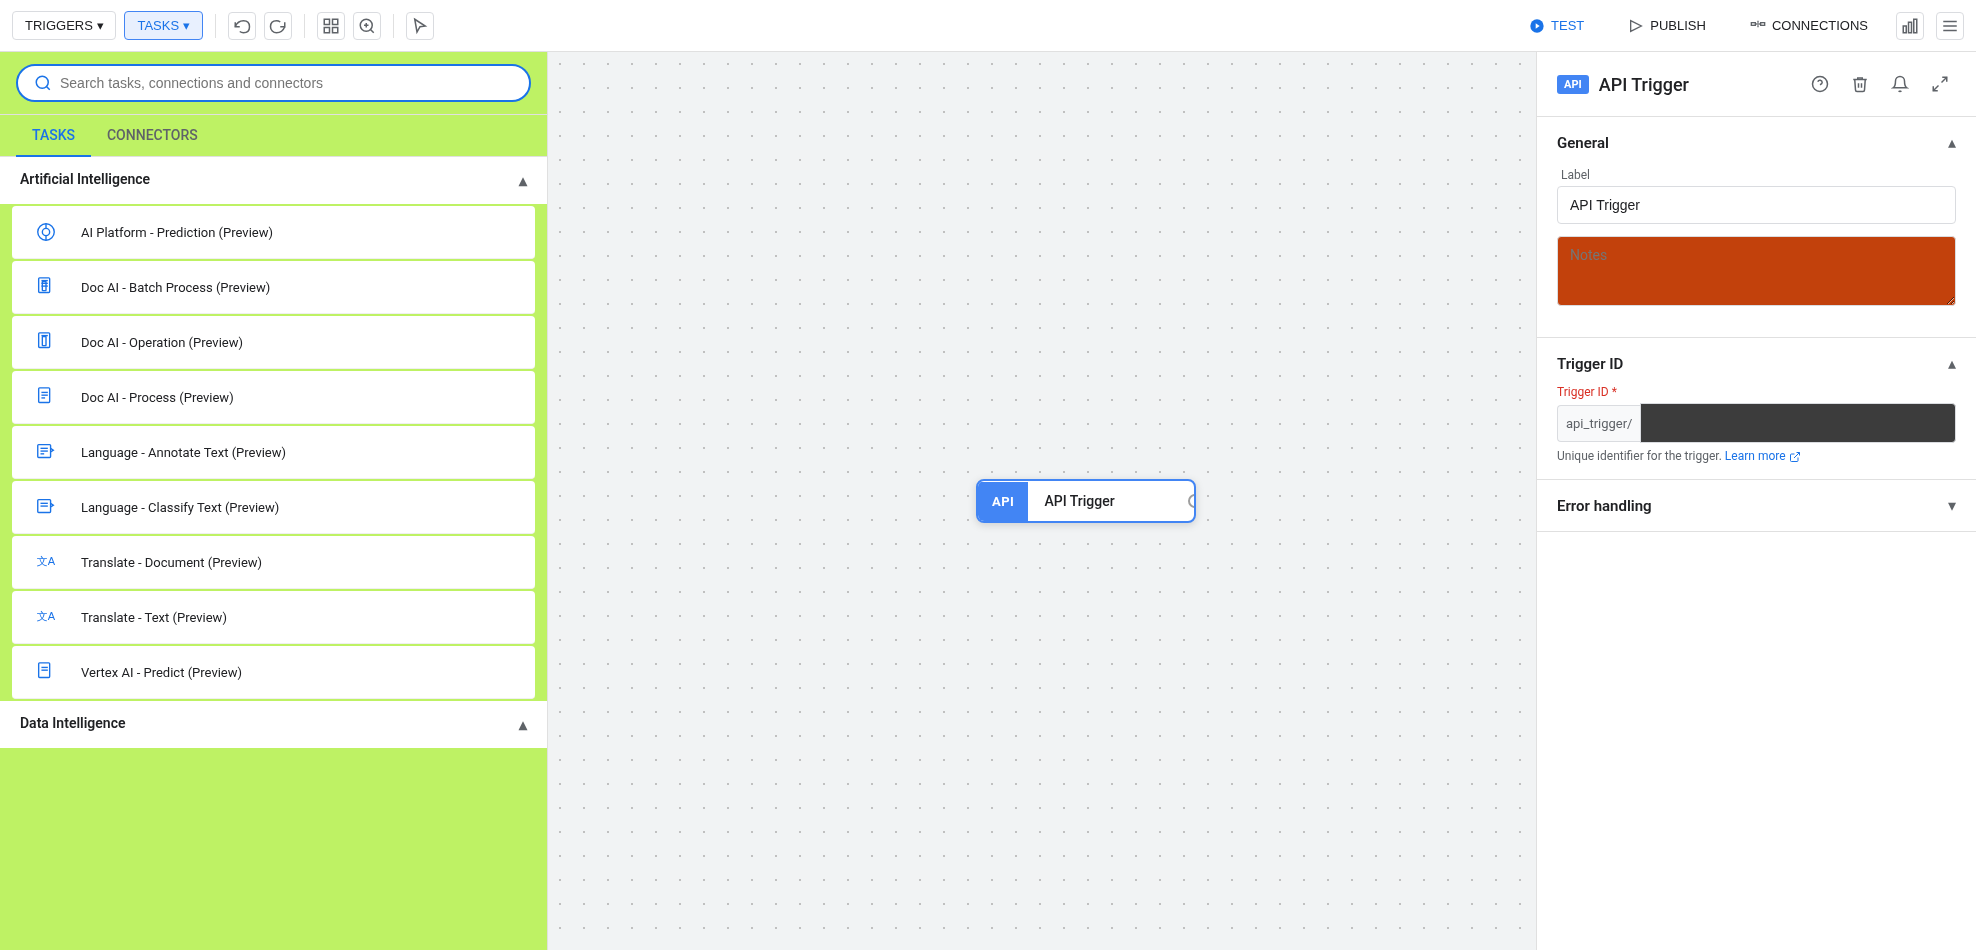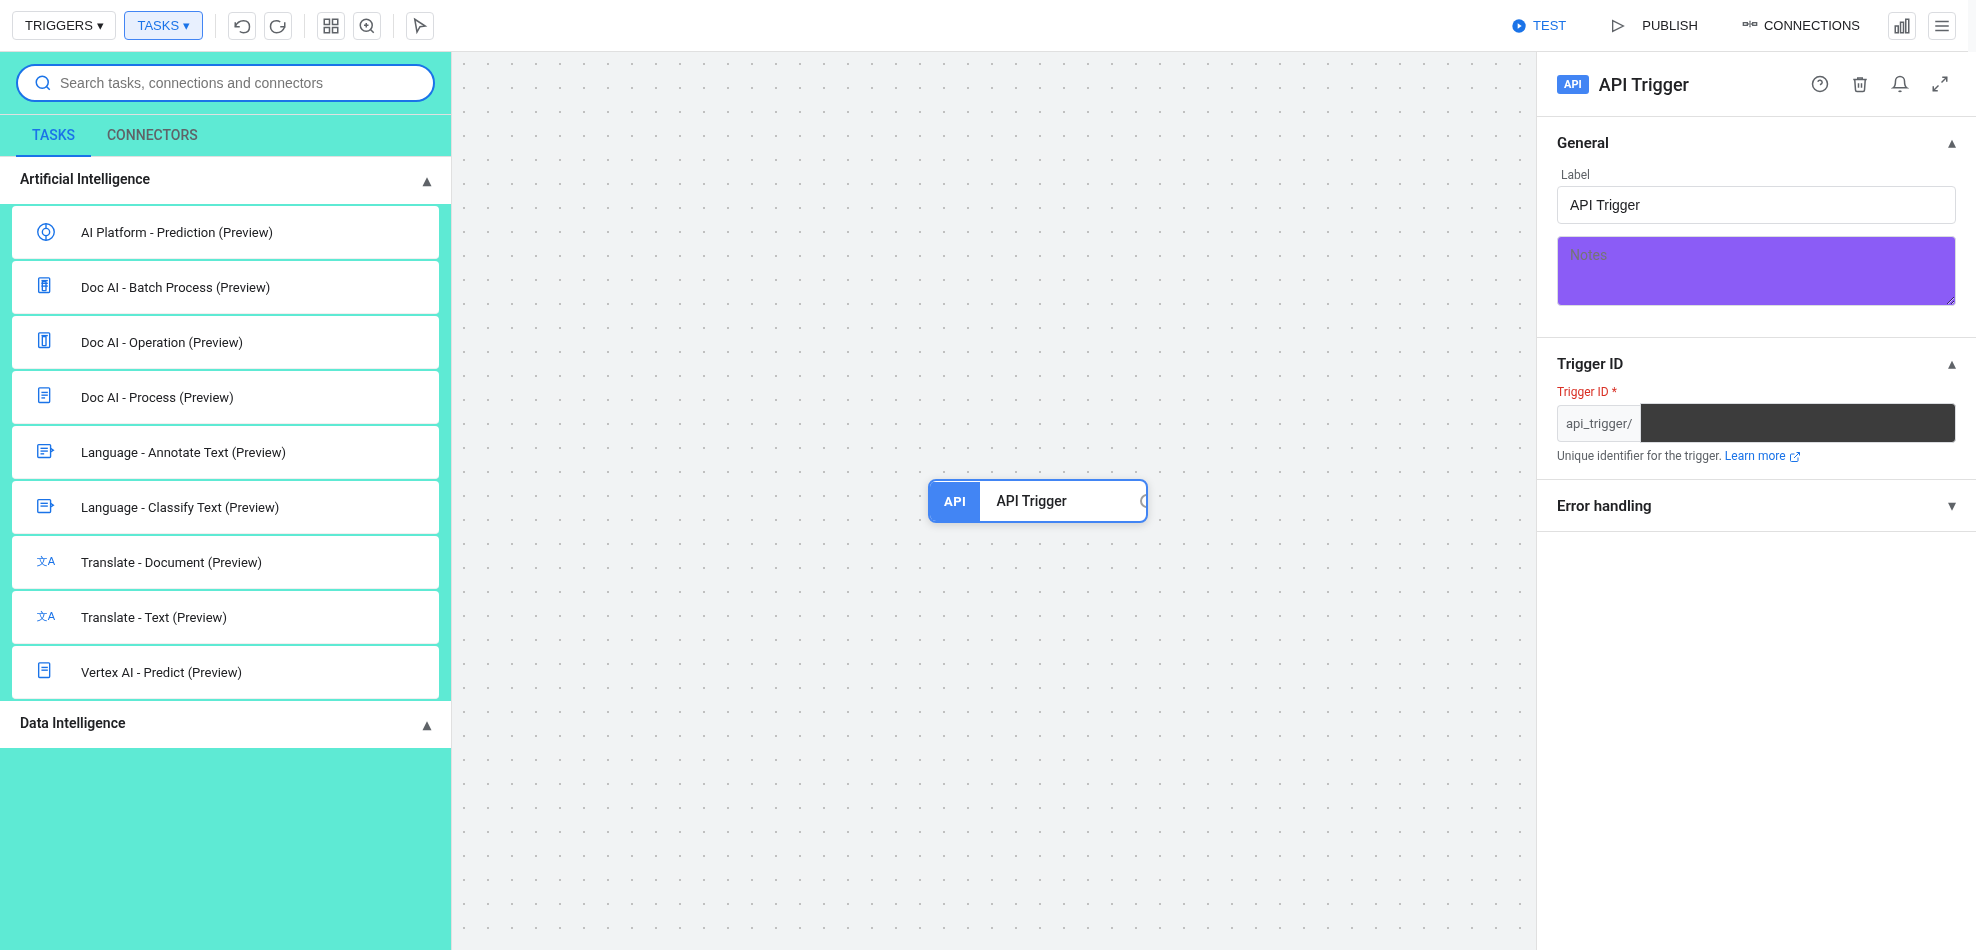--- a/index.html
+++ b/index.html
@@ -2,57 +2,57 @@
 <html><head>
   <meta charset="utf-8">
   <style>
     * { box-sizing: border-box; margin: 0; padding: 0; }
     body { font-family: 'Google Sans', Roboto, Arial, sans-serif; background: #f8f9fa; font-size: 14px; color: #202124; overflow: hidden; }
 
     
     .top-toolbar {
       display: flex; align-items: center; background: #fff;
       border-bottom: 1px solid #e0e0e0; padding: 0 12px; height: 52px;
-      position: fixed; top: 0; left: 0; right: 8px; z-index: 100;
+      position: fixed; top: 0; left: 0; right: 0; z-index: 100;
     }
     .toolbar-left { display: flex; align-items: center; gap: 8px; }
     .toolbar-right { display: flex; align-items: center; gap: 12px; margin-left: auto; }
     .toolbar-btn {
       display: flex; align-items: center; gap: 4px; padding: 6px 12px;
       border: 1px solid #dadce0; border-radius: 4px; background: #fff;
       cursor: pointer; font-size: 13px; font-weight: 500; color: #202124;
     }
     .toolbar-btn.active { background: #e8f0fe; border-color: #4285f4; color: #1a73e8; }
     .toolbar-btn-icon { width: 28px; height: 28px; display: flex; align-items: center; justify-content: center; border: 1px solid #dadce0; border-radius: 4px; background: #fff; cursor: pointer; }
     .toolbar-separator { width: 1px; height: 24px; background: #e0e0e0; margin: 0 4px; }
 
     .test-btn {
       display: flex; align-items: center; gap: 6px; padding: 6px 16px;
       border: none; border-radius: 4px; background: transparent; cursor: pointer;
       font-size: 13px; font-weight: 500; color: #1a73e8;
     }
     .publish-btn {
-      display: flex; align-items: center; gap: 16px; padding: 6px 16px;
+      display: flex; align-items: center; gap: 6px; padding: 6px 16px;
       border: none; border-radius: 4px; background: transparent; cursor: pointer;
       font-size: 13px; font-weight: 500; color: #202124;
     }
     .connections-btn {
       display: flex; align-items: center; gap: 6px; padding: 6px 16px;
       border: none; border-radius: 4px; background: transparent; cursor: pointer;
       font-size: 13px; font-weight: 500; color: #202124;
     }
 
     
     .main-layout {
       display: flex; position: fixed; top: 52px; left: 0; right: 0; bottom: 0;
     }
 
     
     .left-panel {
-      width: 452px; background: #5eead4; border-right: 1px solid #e0e0e0;
+      width: 548px; background: #bef264; border-right: 1px solid #e0e0e0;
       display: flex; flex-direction: column; overflow: hidden;
     }
 
     .search-container { padding: 12px 16px; border-bottom: 1px solid #e0e0e0; }
     .search-input-wrapper {
       display: flex; align-items: center; gap: 8px;
       border: 2px solid #1a73e8; border-radius: 24px; padding: 8px 16px;
       background: #fff;
     }
     .search-input {
@@ -149,21 +149,21 @@
     .field-group { margin-bottom: 12px; }
     .field-label {
       font-size: 12px; color: #5f6368; margin-bottom: 4px; padding: 0 4px;
     }
     .field-input {
       width: 100%; padding: 10px 12px; border: 1px solid #dadce0; border-radius: 4px;
       font-size: 14px; color: #202124; outline: none; background: #fff;
     }
     .notes-textarea {
       width: 100%; padding: 10px 12px; border: 1px solid #dadce0; border-radius: 4px;
-      font-size: 14px; color: #202124; outline: none; background: #8b5cf6;
+      font-size: 14px; color: #202124; outline: none; background: #c2410c;
       resize: vertical; min-height: 70px; font-family: inherit;
     }
 
     .trigger-id-section { padding: 16px 20px; border-bottom: 1px solid #e0e0e0; }
     .trigger-id-section-header {
       display: flex; align-items: center; justify-content: space-between; margin-bottom: 12px; cursor: pointer;
     }
     .trigger-id-label { font-size: 12px; color: #5f6368; margin-bottom: 4px; }
     .trigger-id-label span { color: #d93025; }
     .trigger-id-input-row { display: flex; align-items: center; gap: 0; }

